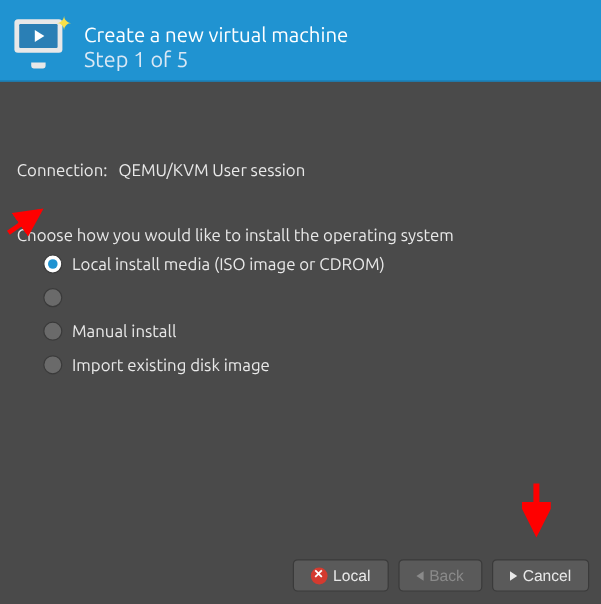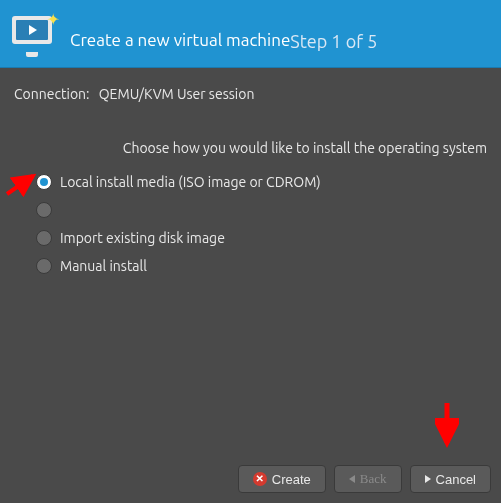--- a/index.html
+++ b/index.html
@@ -68,49 +68,49 @@
     }
     .sparkle {
       position: absolute;
       top: -6px;
       right: -4px;
       color: #f9e04a;
       font-size: 16px;
     }
     .header-text {
       display: flex;
-      flex-direction: row;
+      flex-direction: column;
       margin-top: 13px;
     }
     .header-title {
       font-size: 17px;
       color: #fff;
       font-weight: 400;
     }
     .header-subtitle {
       font-size: 18px;
       color: #dae8f5;
       margin-top: 1px;
     }
     .content {
       padding: 18px 14px;
     }
     .connection-row {
       font-size: 14px;
       color: #e8e8e8;
       margin-bottom: 38px;
+      margin-top: 48px;
     }
     .connection-label {
       margin-right: 6px;
     }
     .prompt {
       font-size: 14px;
       color: #e8e8e8;
-      margin-bottom: 18px;
-      text-align: right;
+      margin-bottom: 8px;
     }
     .radio-group {
       padding-left: 22px;
     }
     .radio-row {
       display: flex;
       align-items: center;
       margin-bottom: 12px;
       cursor: pointer;
       position: relative;
@@ -171,21 +171,20 @@
       font-size: 13px;
       padding: 5px 14px;
       display: flex;
       align-items: center;
       gap: 5px;
       cursor: pointer;
     }
     .btn.disabled {
       color: #8a8a8a;
       cursor: default;
-      font-family: Liberation Serif, serif;
     }
     .cancel-x {
       width: 14px;
       height: 14px;
       background: #d43a2f;
       border-radius: 50%;
       display: flex;
       align-items: center;
       justify-content: center;
       color: #fff;
@@ -240,25 +239,25 @@
       <div class="radio-circle selected">
           <div class="radio-dot"></div>
         </div>
       <span class="radio-label">Local install media (ISO image or CDROM)</span>
     </div>
     <div class="radio-row">
       <div class="radio-circle"></div>
     </div>
     <div class="radio-row">
       <div class="radio-circle"></div>
+      <span class="radio-label">Manual install</span>
+    </div>
+    <div class="radio-row">
+      <div class="radio-circle"></div>
       <span class="radio-label">Import existing disk image</span>
-    </div>
-    <div class="radio-row">
-      <div class="radio-circle"></div>
-      <span class="radio-label">Manual install</span>
     </div>
   </div>
 </div>
 
 <svg class="arrow-annotation arrow-1" viewBox="0 0 34 28">
   <defs>
     <marker id="ah1" markerWidth="6" markerHeight="6" refX="5" refY="3" orient="auto">
       <path d="M0,0 L6,3 L0,6 Z" fill="#ff0000"></path>
     </marker>
   </defs>
@@ -270,21 +269,21 @@
     <marker id="ah2" markerWidth="6" markerHeight="6" refX="5" refY="3" orient="auto">
       <path d="M0,0 L6,3 L0,6 Z" fill="#ff0000"></path>
     </marker>
   </defs>
   <line x1="12" y1="2" x2="12" y2="42" stroke="#ff0000" stroke-width="5" marker-end="url(#ah2)"></line>
 </svg>
 
 <div class="button-bar">
   <button class="btn">
     <span class="cancel-x">✕</span>
-    <span>Create</span>
+    <span>Local</span>
   </button>
   <button class="btn disabled">
     <span class="back-arrow-ico"></span>
     <span>Back</span>
   </button>
   <button class="btn">
     <span class="forward-arrow-ico"></span>
     <span>Cancel</span>
   </button>
 </div>

